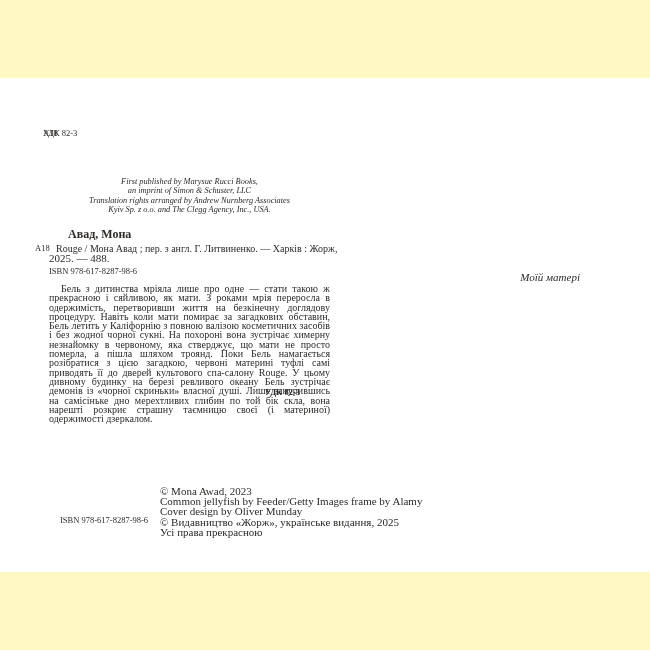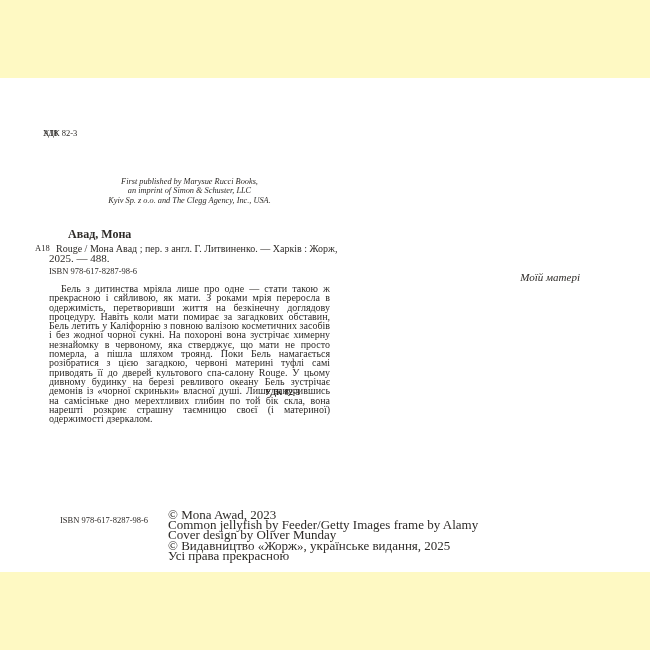--- a/index.html
+++ b/index.html
@@ -60,24 +60,23 @@
     font-size: 10px;
     line-height: 9.3px;
   }
   .udk-bottom {
     left: 49px; top: 309px; width: 251px;
     text-align: right;
     font-weight: bold;
     font-size: 8.5px;
   }
   .credits {
-    left: 160px; top: 432px;
-    font-size: 13px;
+    left: 160px; top: 408px;
+    font-size: 11px;
     line-height: 10.2px;
-    margin-left: 8px;
   }
   .credits div { position: static; }
   .isbn-bottom { left: 60px; top: 437px; font-size: 8.5px; }
 
   .dedication {
     left: 420px; top: 193px; width: 160px;
     text-align: right;
     font-style: italic;
     font-size: 11px;
   }
@@ -89,20 +88,21 @@
   <div class="spread">
 
     <div class="udk-top">
       <div>УДК 82-3</div>
       <div>А18</div>
     </div>
 
     <div class="pub-notice">
       <div>First published by Marysue Rucci Books,</div>
       <div>an imprint of Simon &amp; Schuster, LLC</div>
+      <div>Translation rights arranged by Andrew Nurnberg Associates</div>
       <div>Kyiv Sp. z o.o. and The Clegg Agency, Inc., USA.</div>
     </div>
 
     <div class="author-heading">Авад, Мона</div>
 
     <div class="catalog-code">А18</div>
     <div class="record-line1">Rouge / Мона Авад ; пер. з англ. Г. Литвиненко. — Харків : Жорж,</div>
     <div class="record-line2">2025. — 488.</div>
 
     <div class="isbn-mid">ISBN 978-617-8287-98-6</div>

